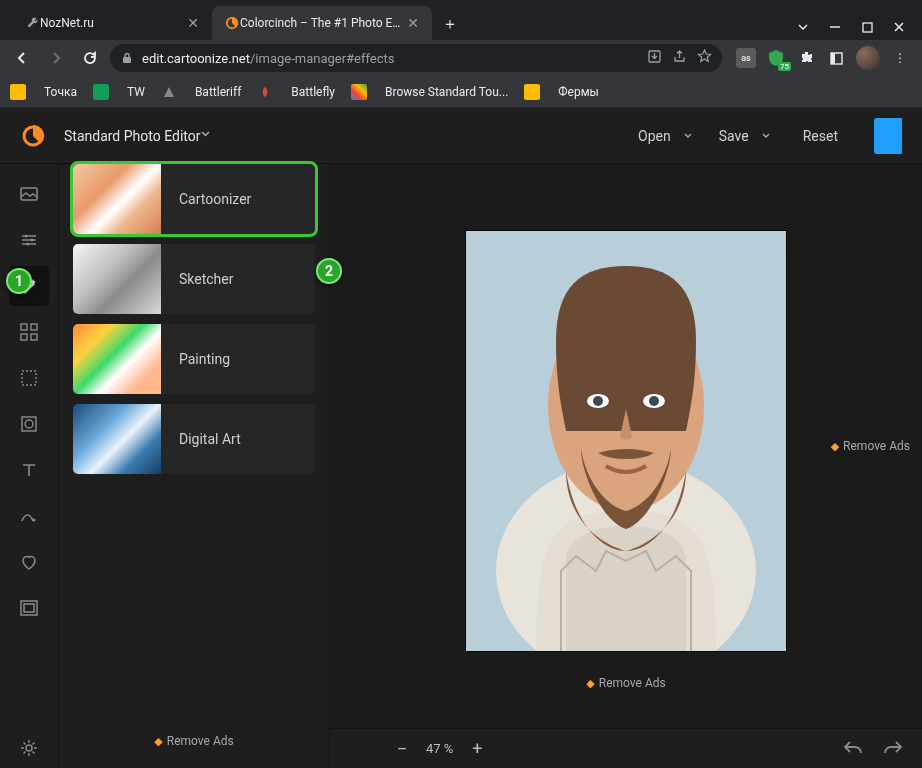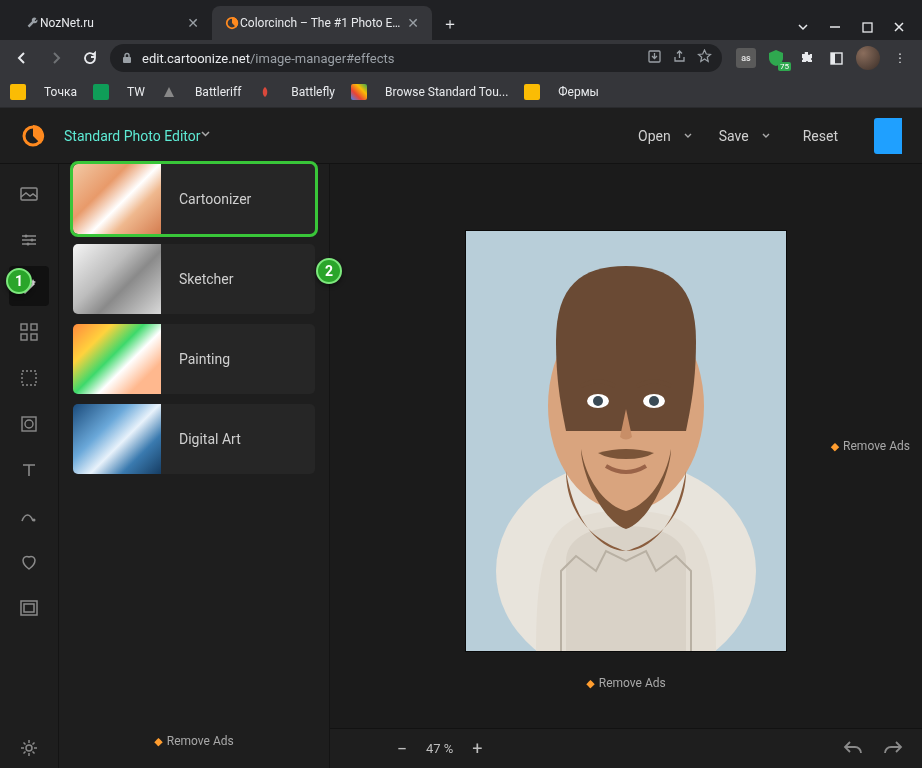--- a/index.html
+++ b/index.html
@@ -29,21 +29,21 @@
 .avatar { width:24px; height:24px; border-radius:50%; background: radial-gradient(circle at 30% 30%, #8a6d5c, #3a2e28); }
 
 .bookmarks { height: 32px; background:#35363a; border-bottom:1px solid #2a2b2e; display:flex; align-items:center; padding:0 10px; gap:16px; color:#e8eaed; font-size:12px; }
 .bm { display:flex; align-items:center; gap:18px; }
 .bm-icon { width:16px; height:16px; display:flex; align-items:center; justify-content:center; }
 
 
 .app { position:relative; height: calc(768px - 40px - 36px - 32px); display:flex; flex-direction:column; background:#1b1b1b; }
 .app-header { height:56px; background:#1e1e1e; display:flex; align-items:center; padding:0 20px; gap:18px; border-bottom:1px solid #121212; }
 .logo { width:26px; height:26px; }
-.mode-select { color:#5eead4; font-size:14px; display:flex; align-items:flex-start; gap:0; }
+.mode-select { color:#e5e5e5; font-size:14px; display:flex; align-items:flex-start; gap:0; }
 .hdr-spacer { flex:1; }
 .hdr-btn { color:#d0d0d0; font-size:14px; display:flex; align-items:center; gap:12px; padding:6px 4px; }
 .reset { color:#d0d0d0; font-size:14px; padding:6px 10px; }
 .primary { width:28px; height:36px; background:#1fa0ff; border-radius:3px 0 0 3px; margin-left:8px; }
 
 .app-body { flex:1; display:flex; min-height:0; }
 .rail { width:58px; background:#1e1e1e; display:flex; flex-direction:column; align-items:center; padding-top:10px; gap:6px; }
 .rail-item { width:40px; height:40px; display:flex; align-items:center; justify-content:center; color:#8a8a8a; border-radius:4px; position:relative; }
 .rail-item.active { background:#111; color:#e8e8e8; }
 .rail-spacer { flex:1; }

